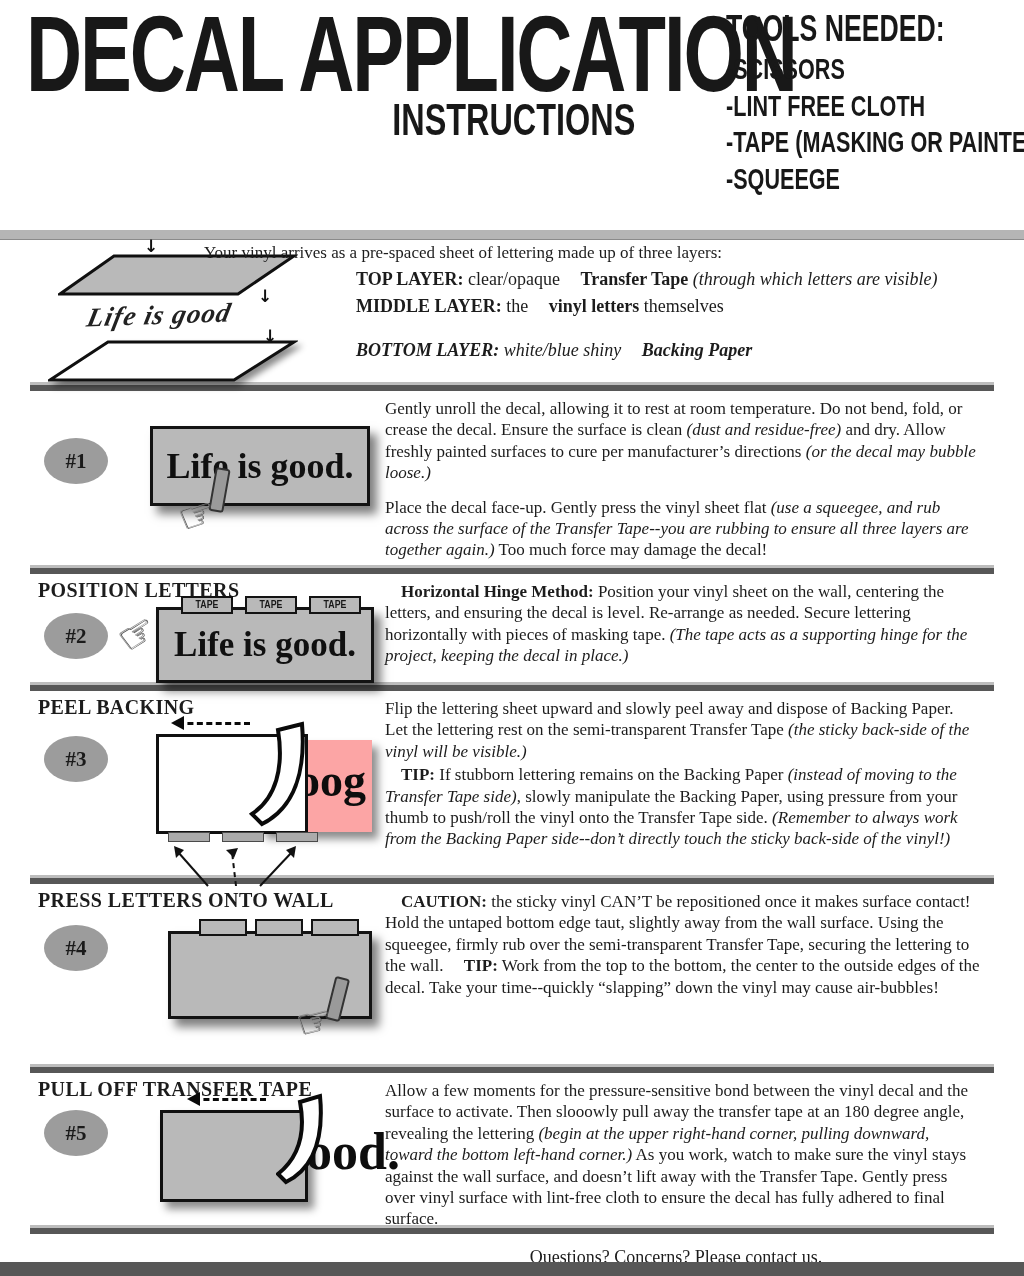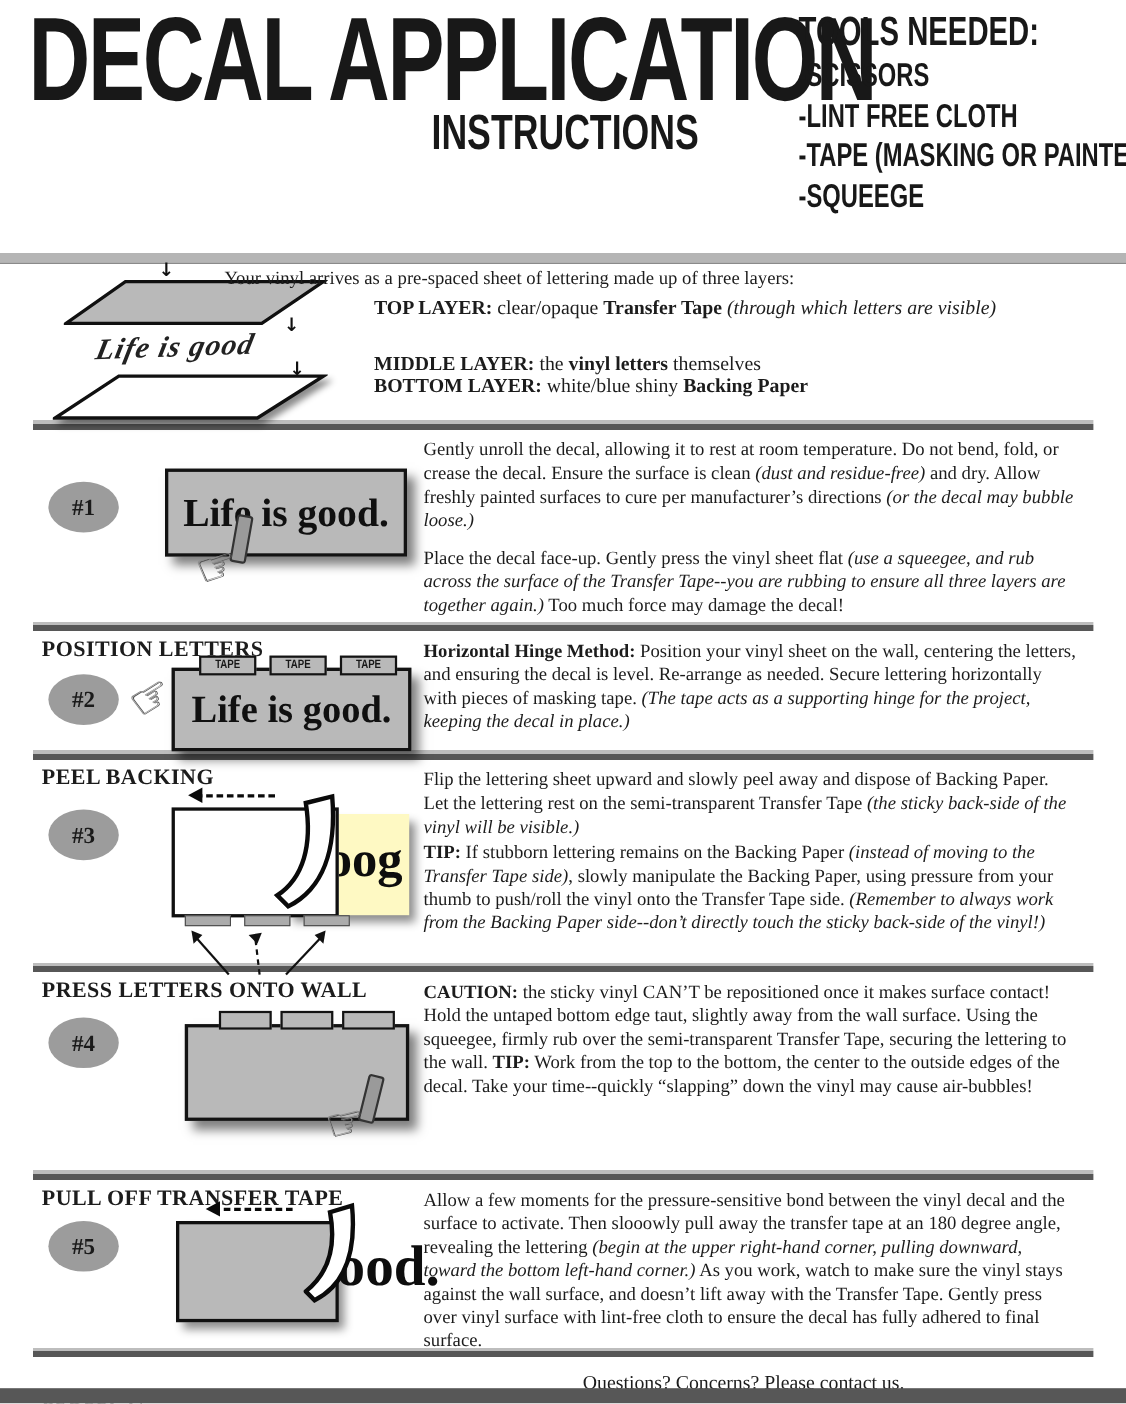--- a/index.html
+++ b/index.html
@@ -27,23 +27,23 @@
   .divider-top { height:9px; background:#b5b5b5; border-bottom:1px solid #8a8a8a; }
   .divider { height:11px; margin:0 30px;
     background:linear-gradient(#ffffff 0 1px,#bdbdbd 1px 4px,#575757 4px 10px,#ffffff 10px); }
   .bottom-bar { position:absolute; left:0; bottom:0; width:1024px; height:14px; background:#575757; }
 
   
   .layers { position:relative; height:141px; }
   .layers .intro { position:absolute; left:204px; top:3px; font-size:17px; }
   .layer-line { position:absolute; left:340px; font-size:18px; }
   .layer-line.l1 { top:29px; }
-  .layer-line.l2 { top:80px;text-align:center; }
-  .layer-line.l3 { top:100px; }
-  .rb { font-weight:700; }
+  .layer-line.l2 { top:56px;text-align:center; }
+  .layer-line.l3 { top:100px;font-style:italic; }
+  .rb { font-weight:700;margin-left:16px; }
   .ri { font-style:italic; }
 
   .diagram { position:absolute; left:48px; top:0; width:300px; height:141px; }
   .dArrow { position:absolute; font-size:17px; font-weight:700; color:#111; font-family:"DejaVu Sans",sans-serif; }
   .a1 { left:96px; top:-4px; } .a2 { left:210px; top:46px; } .a3 { left:215px; top:86px; }
   .para { position:absolute; }
   .para.top { left:10px; top:14px; }
   .para.bot { left:0px; top:100px; filter:drop-shadow(4px 5px 3px rgba(0,0,0,.45)); }
   .script-text { position:absolute; left:40px; top:60px; font-size:27px; font-weight:700; font-style:italic;
                  transform:skewX(-14deg) rotate(-2deg); letter-spacing:1px; color:#222; }
@@ -166,21 +166,21 @@
     </div>
   </div>
 
   <div class="divider"></div>
 
   <div class="step" style="height:182px;">
     <div class="left">
       <h3>PEEL BACKING</h3>
       <div class="oval" style="left:6px; top:40px;">#3</div>
       <div style="position:absolute; left:118px; top:20px; width:220px; height:150px;">
-        <div style="position:absolute; left:104px; top:24px; width:112px; height:92px; background:#fef9c3; box-shadow:6px 7px 8px rgba(0,0,0,.45);">
+        <div style="position:absolute; left:104px; top:24px; width:112px; height:92px; background:#fca5a5; box-shadow:6px 7px 8px rgba(0,0,0,.45);">
           <span class="big-letters" style="right:6px; top:14px; font-size:46px;">oog</span>
         </div>
         <div style="position:absolute; left:0; top:18px; width:146px; height:94px; background:#fff; border:3px solid #101010;"></div>
         <svg class="curl" style="left:92px; top:0px;" width="72" height="120">
           <path d="M14,108 C46,92 58,56 54,8 L30,14 C36,52 28,82 4,98 Z" fill="#ffffff" stroke="#0a0a0a" stroke-width="4"></path>
         </svg>
         <div class="dash-arrow" style="left:22px; top:6px;"></div>
         <div class="strip" style="left:12px; top:116px;"></div>
         <div class="strip" style="left:66px; top:116px;"></div>
         <div class="strip" style="left:120px; top:116px;"></div>

